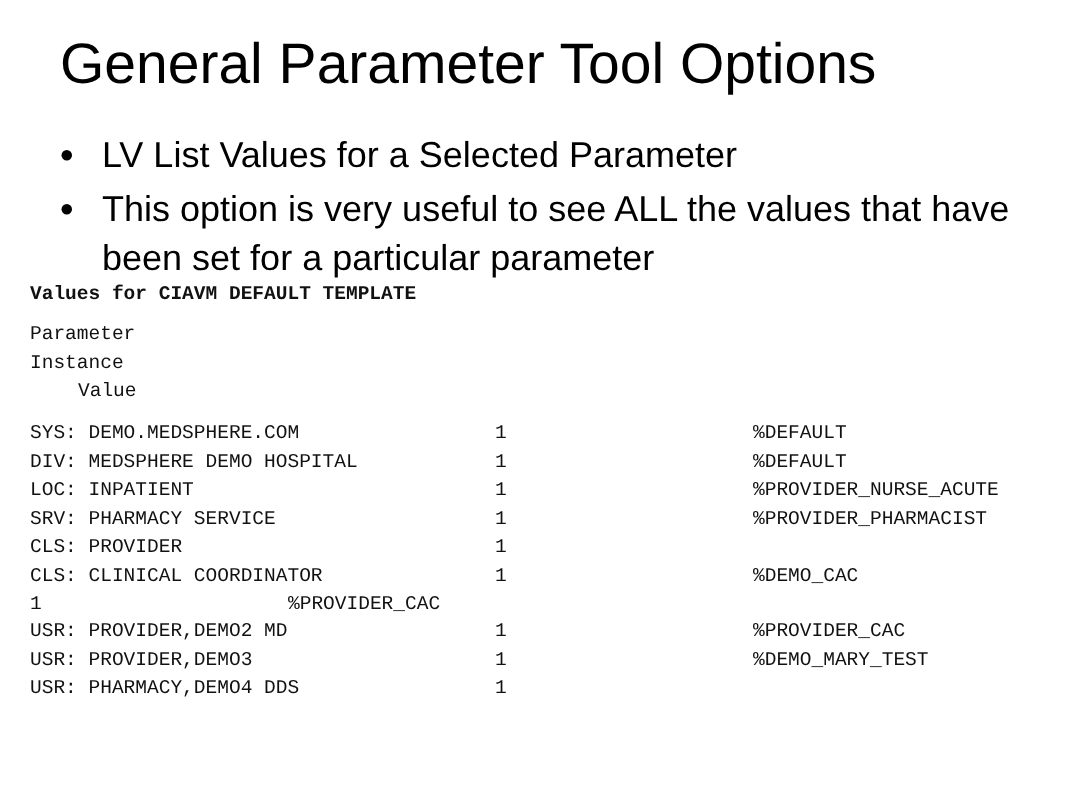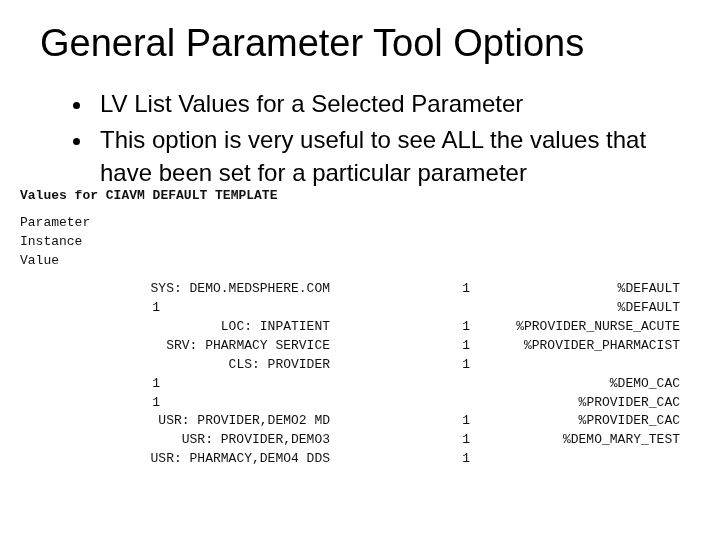--- a/index.html
+++ b/index.html
@@ -1,29 +1,29 @@
 <!DOCTYPE html>
 <html><head>
 <meta charset="utf-8">
 <style>
   html, body { margin:0; padding:0; }
   body { width:720px; height:540px; background:#fff; font-family:Arial, Helvetica, sans-serif; color:#000; }
   .slide { width:720px; height:460px; position:relative; box-sizing:border-box; padding:20px 40px 0 40px; }
   .slide-title { font-size:38px; line-height:1.05; margin:4px 0 24px 0; font-weight:400; }
   .bullets { font-size:24px; line-height:1.35; margin:0 0 4px 0; padding-left:22px; }
-  .bullets li { padding-left:6px; margin-bottom:4px;margin-left:32px; }
+  .bullets li { padding-left:6px; margin-bottom:4px; }
 
   .terminal { font-family:"Courier New", Courier, monospace; font-size:13px; line-height:1.45; color:#111; margin-left:-20px; margin-top:-6px;}
   .term-header { font-weight:700; margin-bottom:8px; }
   .cols { display:flex; }
   .col-param { width:310px; }
   .col-inst  { width:140px; }
-  .col-val   { flex:1; }
+  .col-val   { flex:1;margin-left:32px; }
   .col-head { margin-bottom:10px;flex-direction:column; }
-  .row { display:flex;text-align:right; }
+  .row { display:flex; }
 </style>
 </head>
 <body>
 
 <div class="slide">
   <h1 class="slide-title">General Parameter Tool Options</h1>
 
   <ul class="bullets">
     <li>LV List Values for a Selected Parameter</li>
     <li>This option is very useful to see ALL the values that have been set for a particular parameter</li>
@@ -36,38 +36,40 @@
       <div class="col-inst">Instance</div>
       <div class="col-val">Value</div>
     </div>
     <div id="term-rows">
         <div class="row">
           <div class="col-param">SYS: DEMO.MEDSPHERE.COM</div>
           <div class="col-inst">1</div>
           <div class="col-val">%DEFAULT</div>
         </div>
         <div class="row">
+          <div class="col-param">DIV: MEDSPHERE DEMO HOSPITAL</div>
           <div class="col-inst">1</div>
           <div class="col-val">%DEFAULT</div>
         </div>
         <div class="row">
           <div class="col-param">LOC: INPATIENT</div>
           <div class="col-inst">1</div>
           <div class="col-val">%PROVIDER_NURSE_ACUTE</div>
         </div>
         <div class="row">
           <div class="col-param">SRV: PHARMACY SERVICE</div>
           <div class="col-inst">1</div>
           <div class="col-val">%PROVIDER_PHARMACIST</div>
         </div>
         <div class="row">
           <div class="col-param">CLS: PROVIDER</div>
           <div class="col-inst">1</div>
         </div>
         <div class="row">
+          <div class="col-param">CLS: CLINICAL COORDINATOR</div>
           <div class="col-inst">1</div>
           <div class="col-val">%DEMO_CAC</div>
         </div>
         <div class="row">
           <div class="col-inst">1</div>
           <div class="col-val">%PROVIDER_CAC</div>
         </div>
         <div class="row">
           <div class="col-param">USR: PROVIDER,DEMO2 MD</div>
           <div class="col-inst">1</div>

